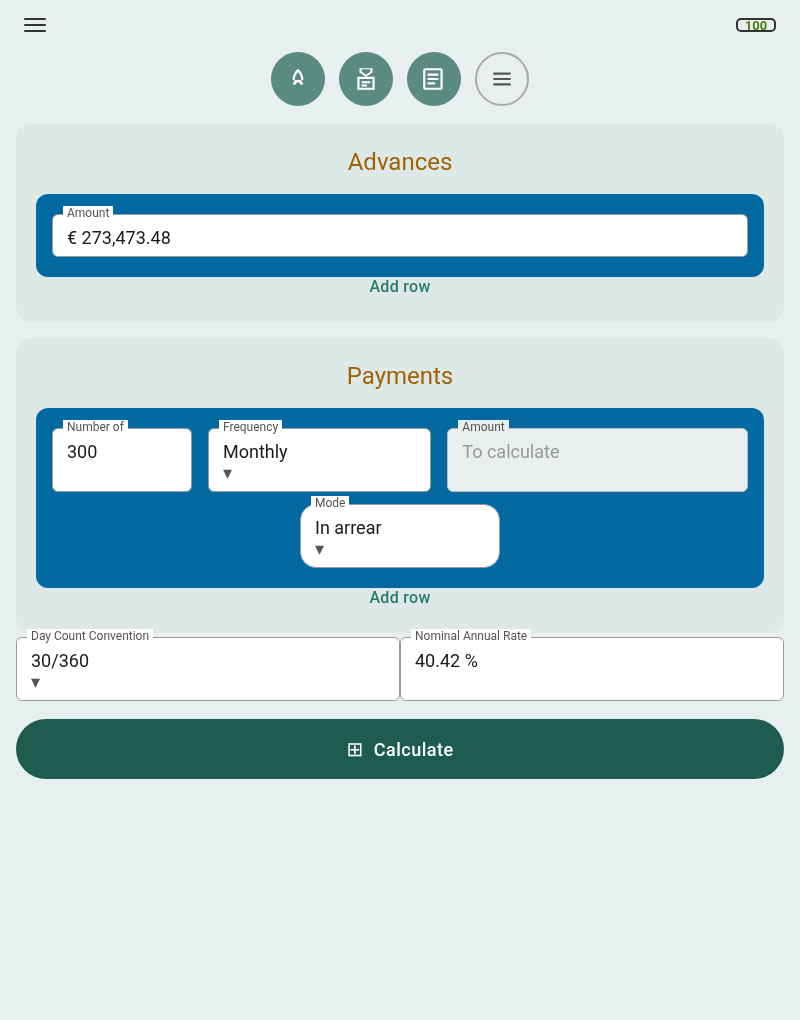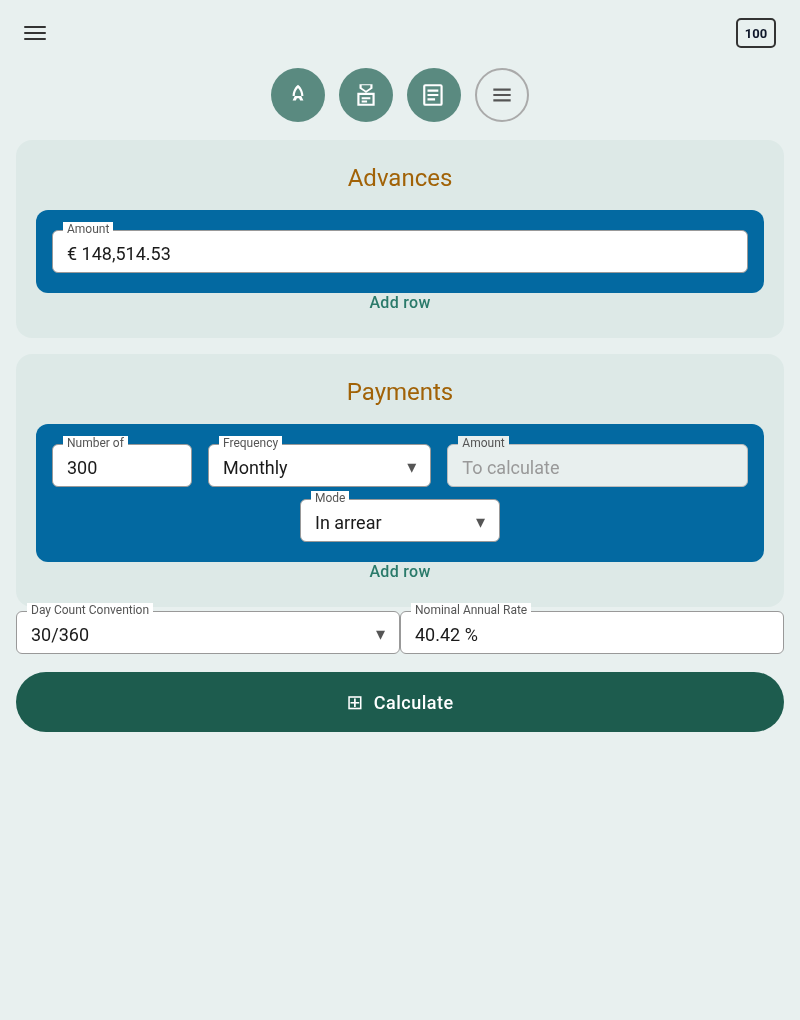--- a/index.html
+++ b/index.html
@@ -45,29 +45,29 @@
 
     .header-title {
       font-size: 28px;
       font-weight: 500;
       color: #1a1a1a;
       letter-spacing: 0.5px;
     }
 
     .header-money-icon {
       width: 40px;
-      height: 30px;
+      height: 14px;
       border: 2px solid #333;
       border-radius: 5px;
       display: flex;
       align-items: center;
       justify-content: center;
       font-size: 13px;
       font-weight: 700;
-      color: #0f172a;
+      color: #4d7c0f;
       cursor: pointer;
     }
 
     
     .nav-icons {
       display: flex;
       gap: 14px;
       padding: 10px 0 18px 0;
       justify-content: center;
       width: 100%;
@@ -164,23 +164,24 @@
       display: block;
     }
 
     .field-value.placeholder {
       color: #999;
     }
 
     
     .field-dropdown {
       display: flex;
-      align-items: center;
+      align-items: flex-start;
       justify-content: space-between;
       cursor: pointer;
+      flex-direction: column;
     }
 
     .dropdown-arrow {
       font-size: 18px;
       color: #555;
     }
 
     
     .add-row-btn {
       background: none;
@@ -318,21 +319,21 @@
   </button>
 </div>
 
 <div class="main">
 
   <div class="section-card">
     <div class="section-title">Advances</div>
     <div class="inner-card">
       <div class="field-group">
         <span class="field-label">Amount</span>
-        <span class="field-value">€ 148,514.53</span>
+        <span class="field-value">€ 273,473.48</span>
       </div>
     </div>
     <button class="add-row-btn">Add row</button>
   </div>
 
   <div class="section-card">
     <div class="section-title">Payments</div>
     <div class="inner-card">
 
       <div class="payments-row1">
@@ -347,21 +348,21 @@
           <span class="dropdown-arrow">▾</span>
         </div>
 
         <div class="field-group field-group-amount disabled-bg">
           <span class="field-label">Amount</span>
           <span class="field-value placeholder">To calculate</span>
         </div>
       </div>
 
       <div class="payments-row2">
-        <div class="field-group field-group-mode field-dropdown" style="min-width:200px;">
+        <div class="field-group field-group-mode field-dropdown" style="min-width:200px;border-radius:16px;">
           <span class="field-label">Mode</span>
           <span class="field-value">In arrear</span>
           <span class="dropdown-arrow">▾</span>
         </div>
       </div>
 
     </div>
     <button class="add-row-btn">Add row</button>
   </div>
 

